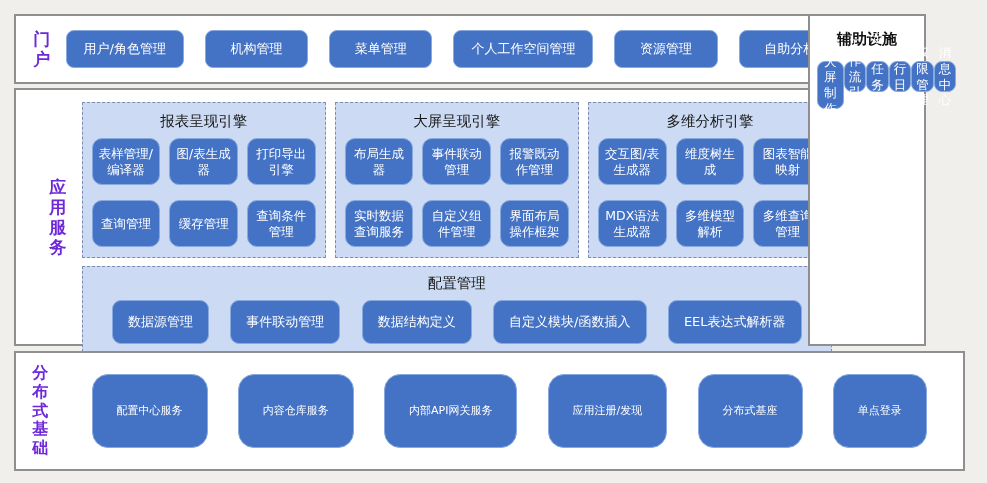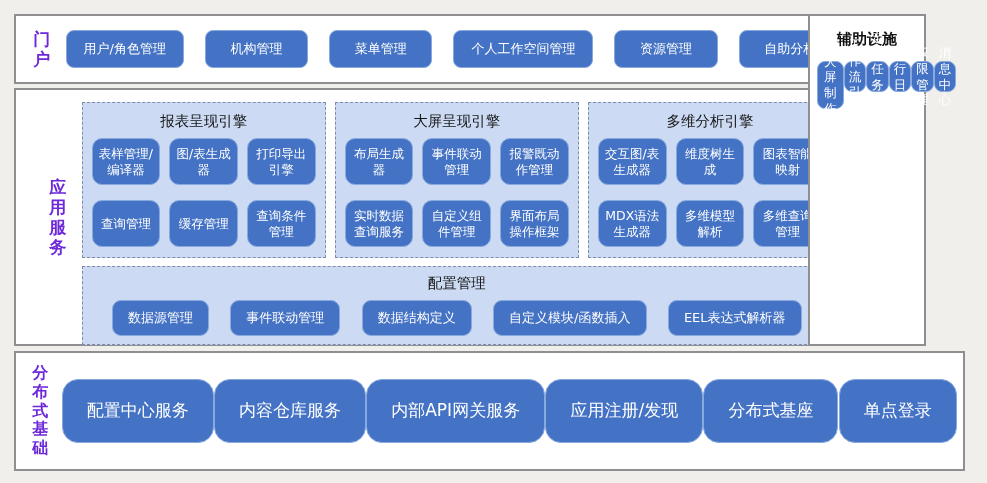--- a/index.html
+++ b/index.html
@@ -76,31 +76,31 @@
   .config-panel {
     margin-top:8px;
     background:#ccdbf3;
     border:1.5px dashed #7d8bb0;
     height:86px;
     display:flex;
     flex-direction:column;
     padding:4px 8px 8px;
   }
   .config-row { flex:1; display:flex; align-items:center; justify-content:space-evenly; }
-  .config-row .btn { height:36px; padding:0 15px; font-size:13px; white-space:nowrap; border-radius:9px; }
+  .config-row .btn { height:44px; padding:0 15px; font-size:13px; white-space:nowrap; border-radius:9px; }
 
   
   .aux-title { text-align:center; font-weight:bold; font-size:15px; padding:4px 0 2px; color:#111; }
   .aux-col { flex:1; display:flex; flex-direction:row; justify-content:space-between; padding-top:10px; }
   .aux-col .btn { height:31px; font-size:12.5px; border-radius:8px; padding:1px 4px; }
   .aux-col .btn.tall { height:48px; }
 
   
   .dist-row { flex:1; display:flex; align-items:center; justify-content:space-evenly; padding-right:6px; }
-  .dist-row .btn { height:64px; padding:0 24px; font-size:17px; white-space:nowrap; border-radius:16px; }
+  .dist-row .btn { height:74px; padding:0 24px; font-size:11px; white-space:nowrap; border-radius:16px; }
 </style>
 </head>
 <body>
 
 <div class="canvas">
 
   <div class="box" id="portal-box">
     <div class="vlabel">门户</div>
     <div class="portal-row">
       <div class="btn">用户/角色管理</div>

